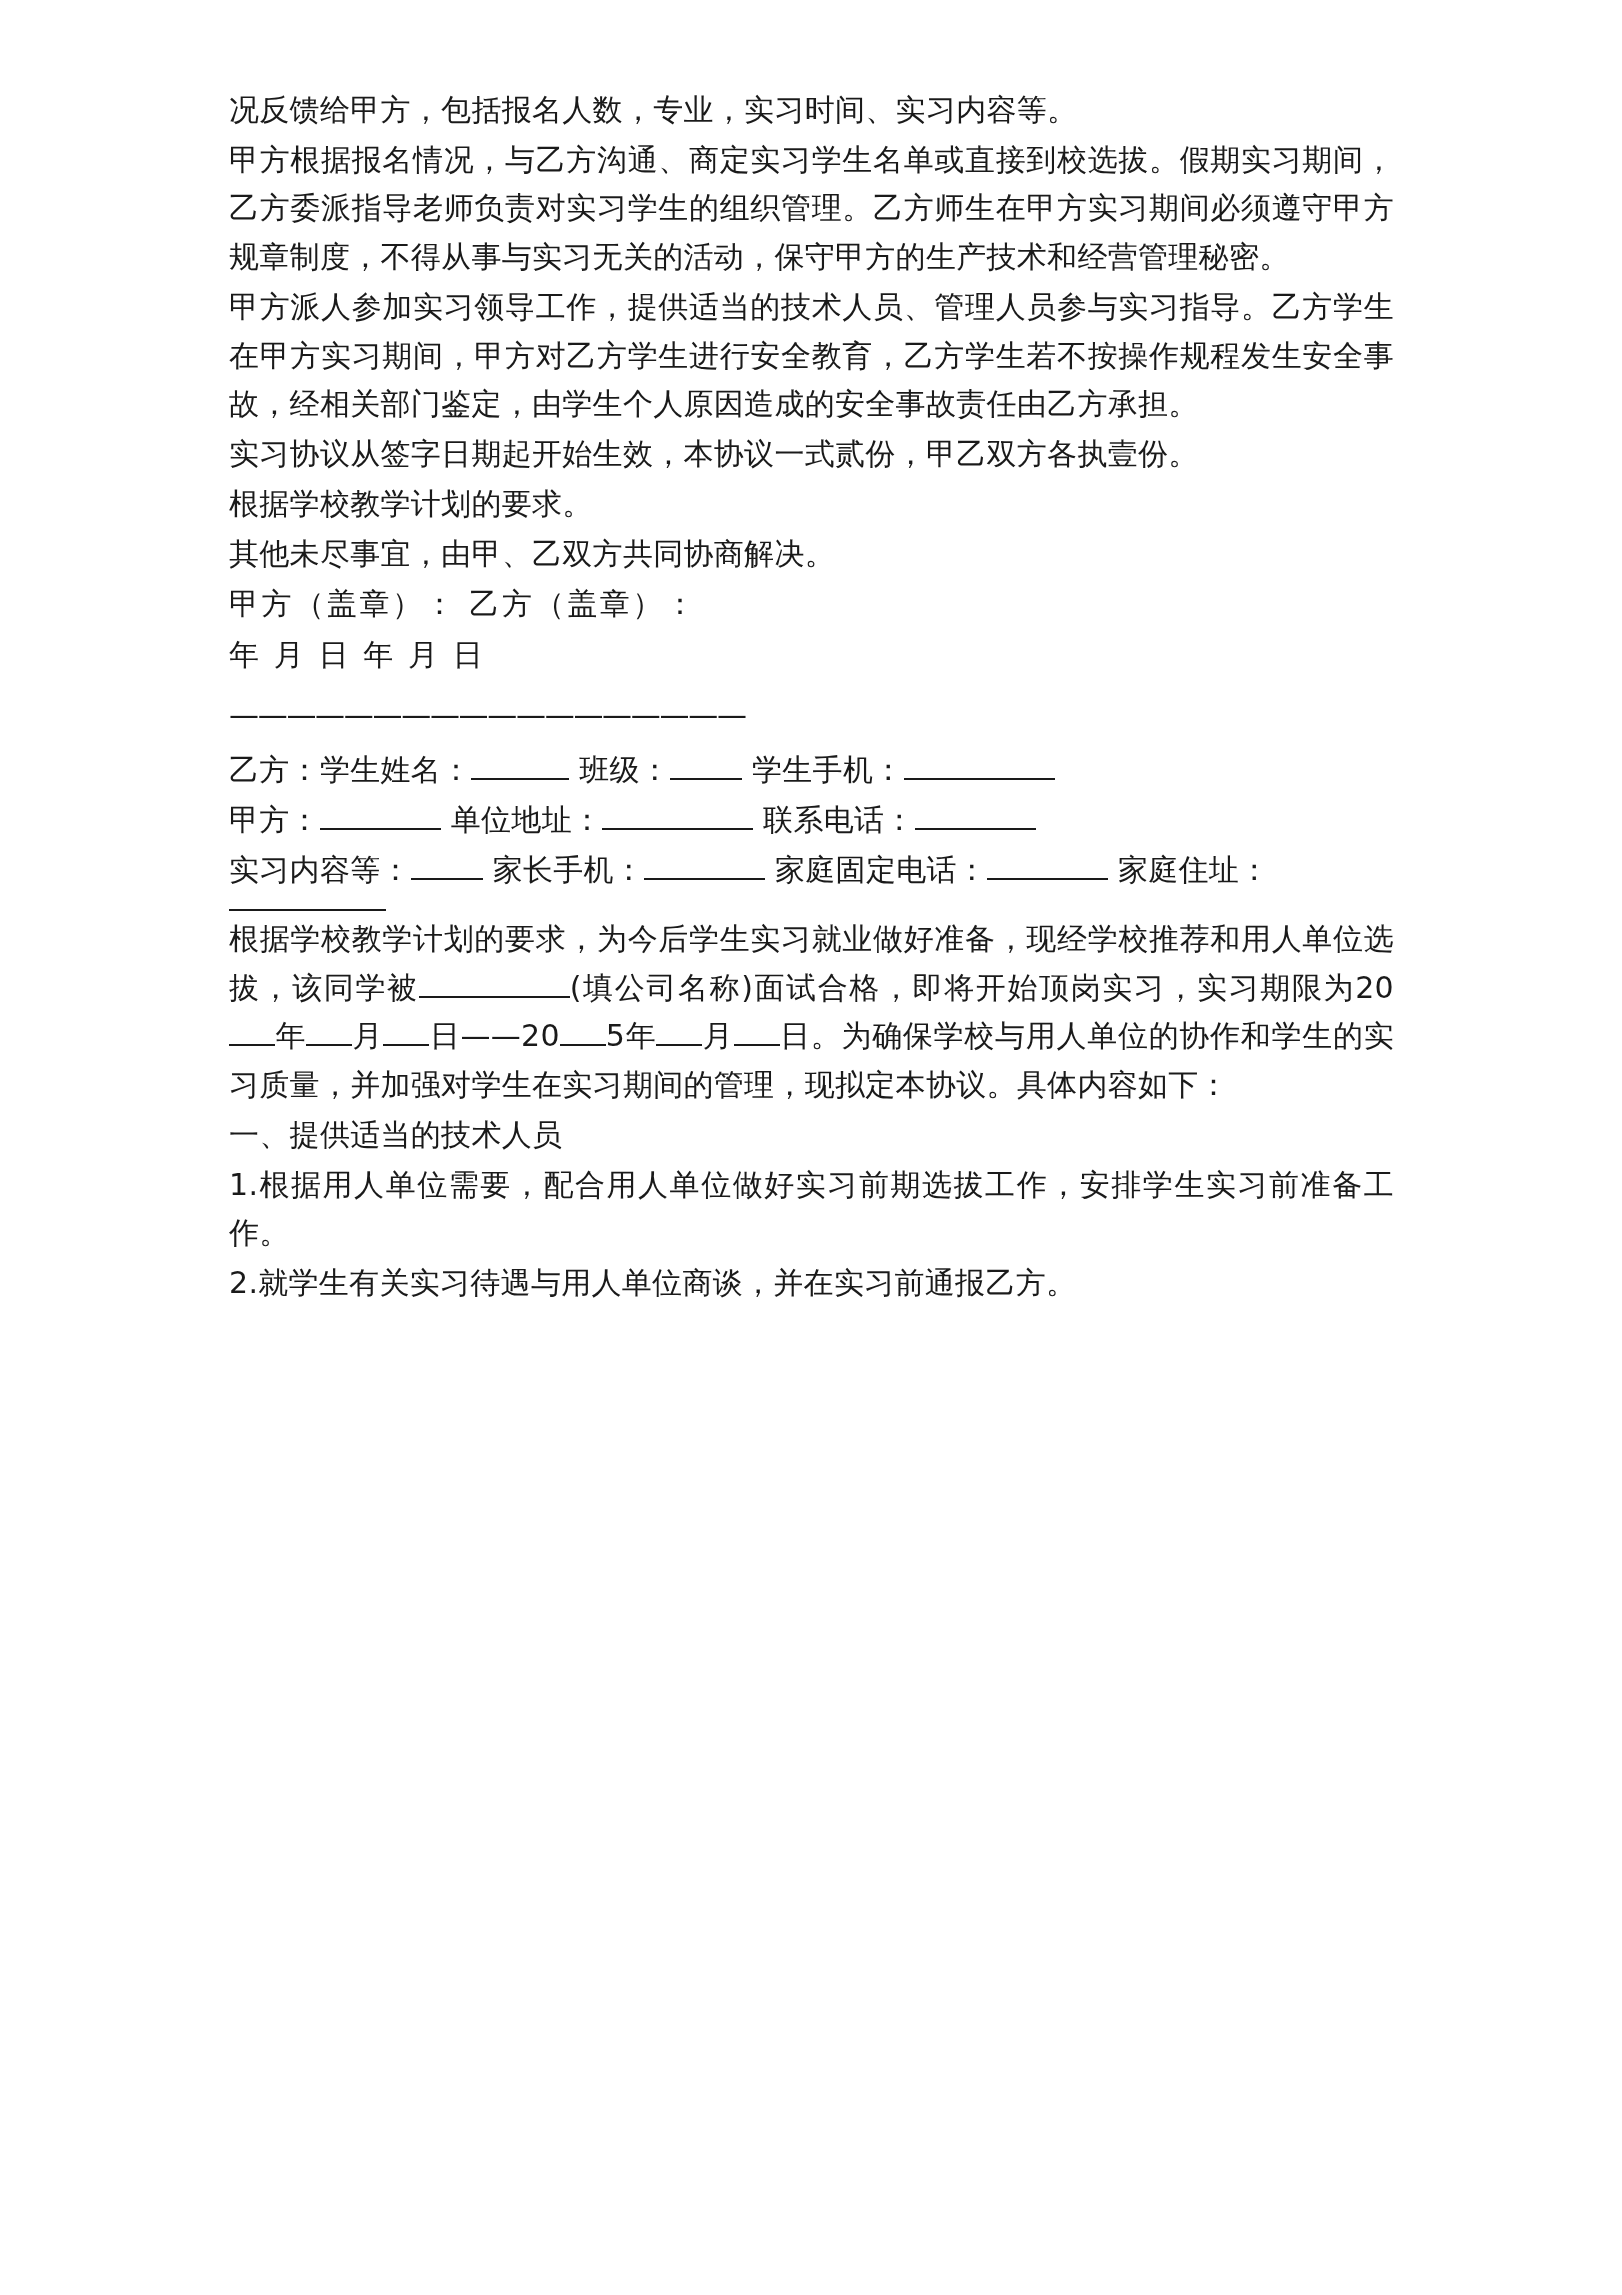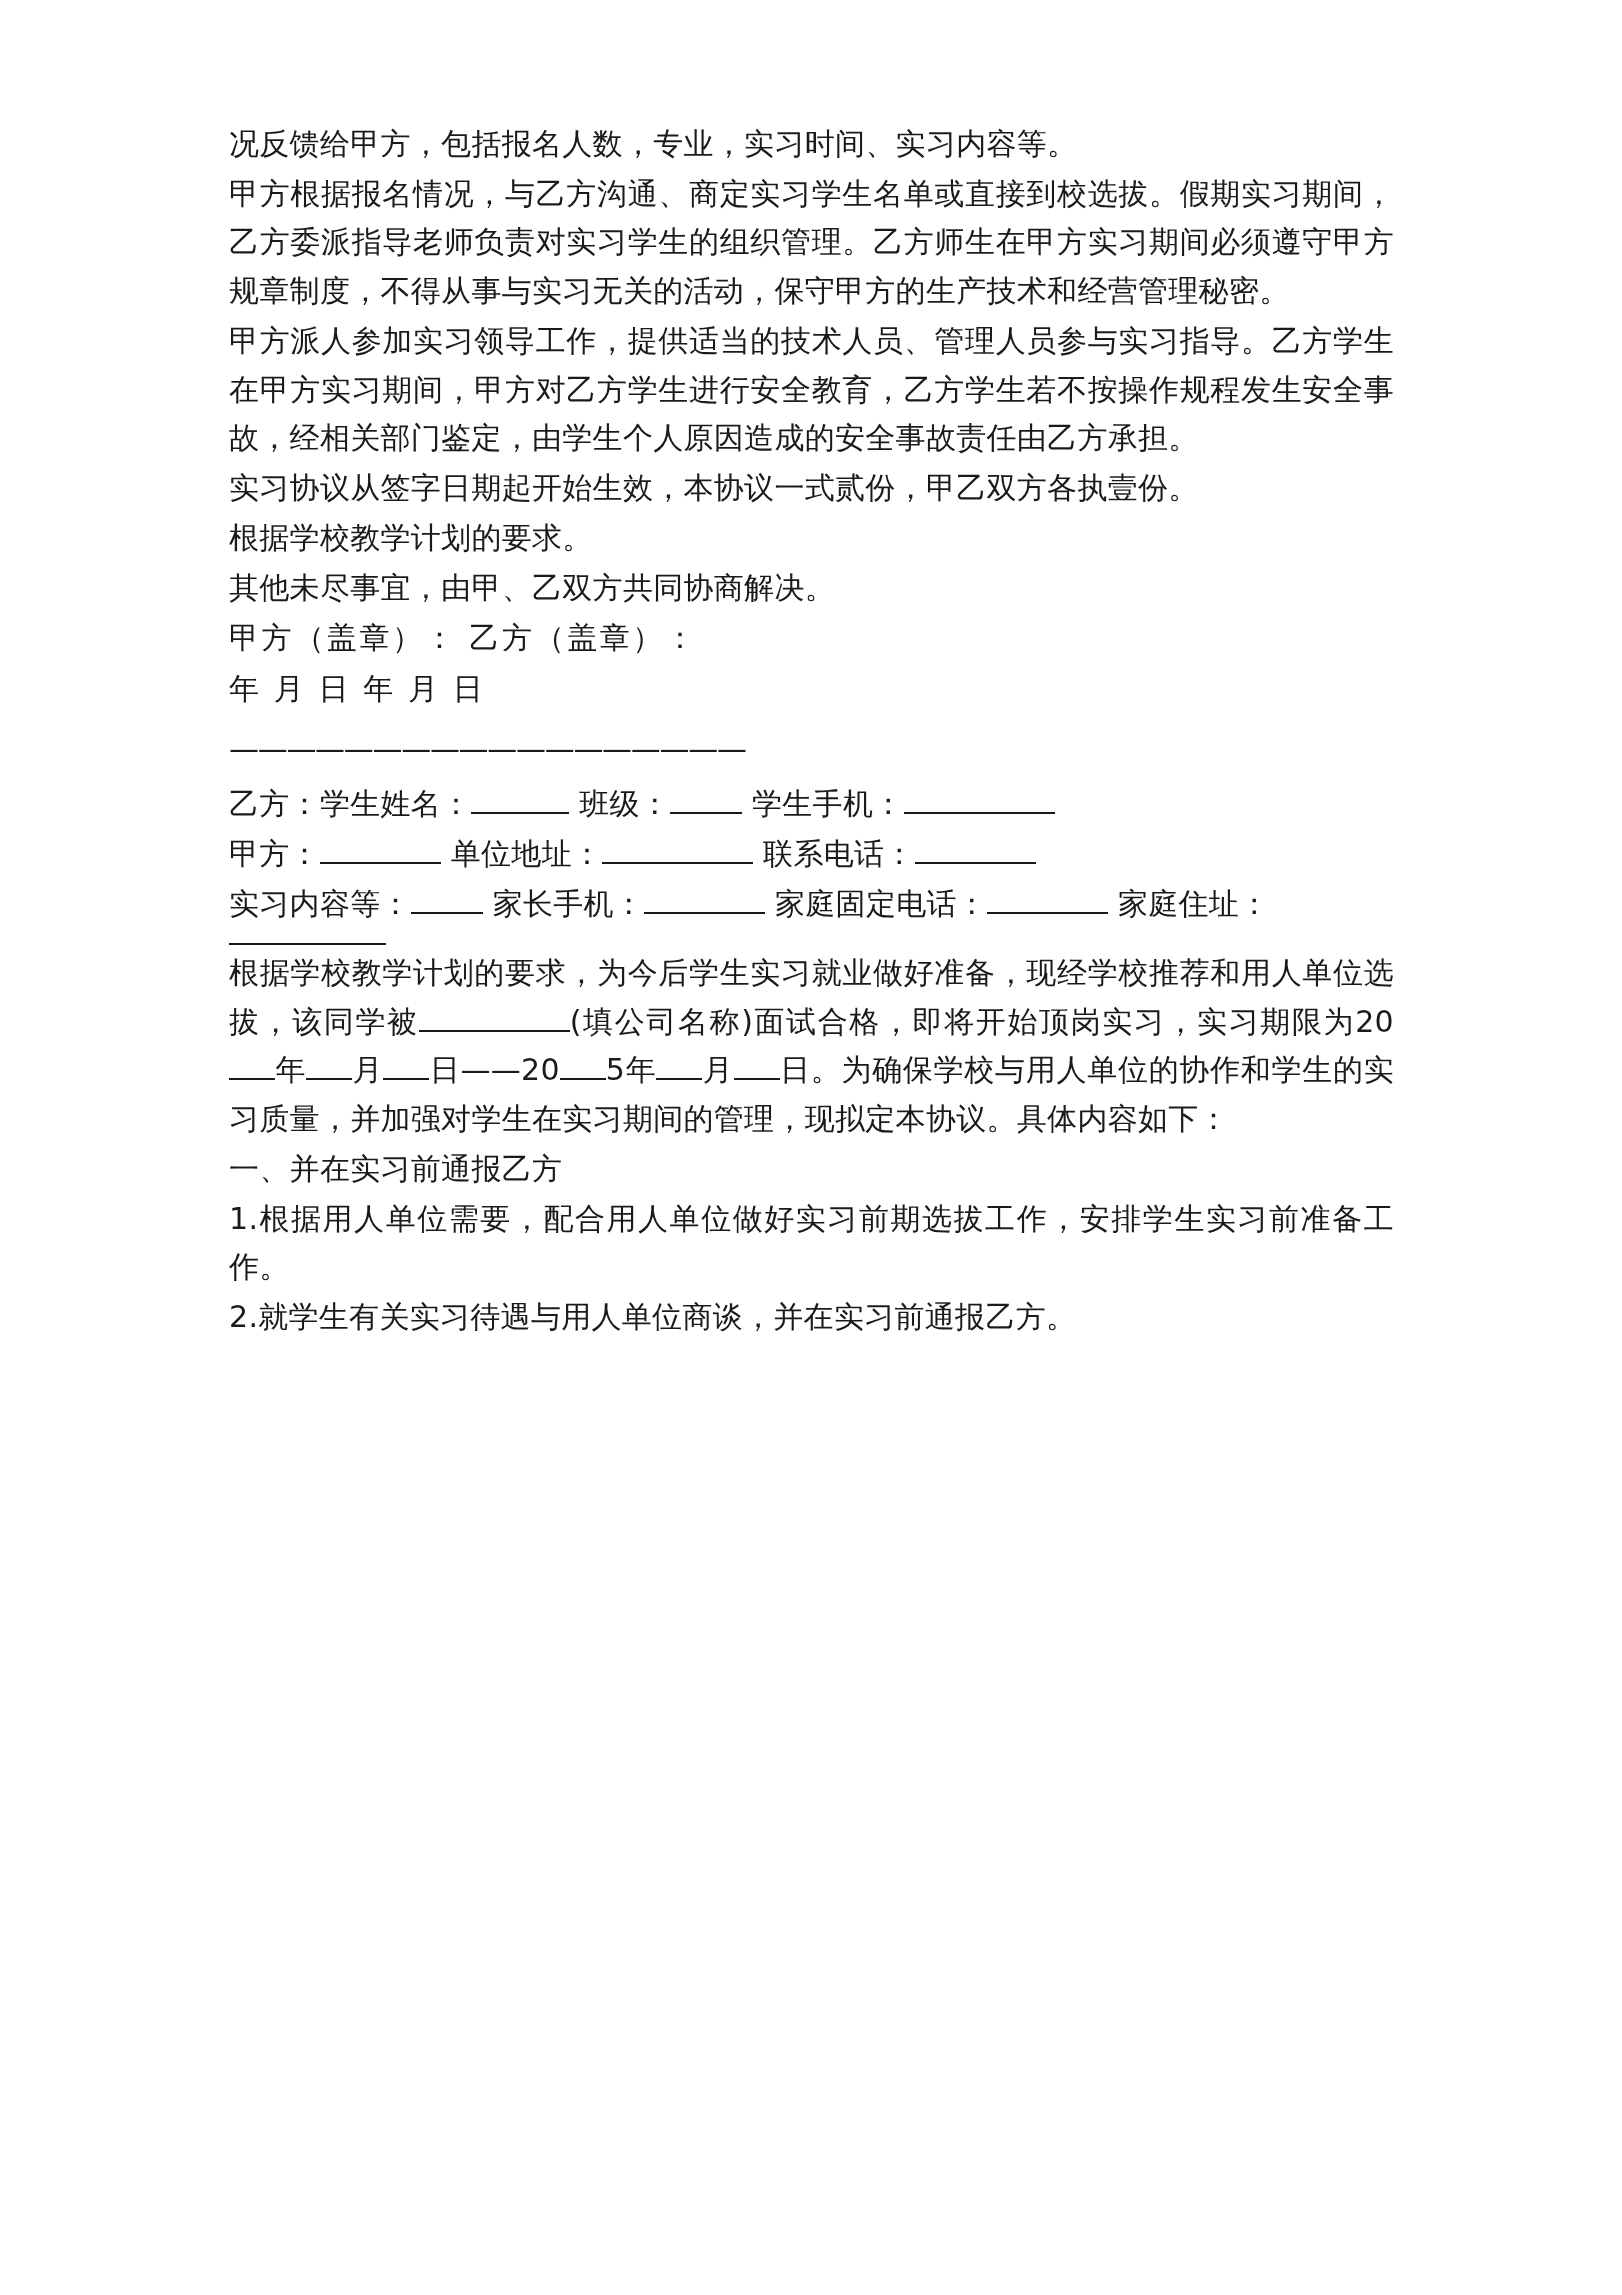--- a/index.html
+++ b/index.html
@@ -12,21 +12,21 @@
     height: 2295px;
     font-family: "DejaVu Sans", "Liberation Sans", sans-serif;
     color: #1a1a1a;
     position: relative;
     overflow: hidden;
   }
   .page {
     box-sizing: border-box;
     width: 1623px;
     height: 2295px;
-    padding: 120px 229px 157px 229px;
+    padding: 86px 229px 157px 229px;
     position: relative;
   }
   .doc-body {
     font-size: 30px;
     line-height: 1.62;
     letter-spacing: 0.3px;
     text-align: justify;
     word-break: break-all;
   }
   p.para {
@@ -99,19 +99,19 @@
       <span>家长手机：</span><span class="blank b-lg"></span>
       <span>家庭固定电话：</span><span class="blank b-lg"></span>
       <span>家庭住址：</span>
     </p>
     <span class="trail-blank"></span>
 
     <p class="para">
       <span>根据学校教学计划的要求，为今后学生实习就业做好准备，现经学校推荐和用人单位选拔，该同学被</span><span class="blank b-xl"></span><span>(填公司名称)面试合格，即将开始顶岗实习，实习期限为20</span><span class="inline-blank-small"></span><span>年</span><span class="inline-blank-small"></span><span>月</span><span class="inline-blank-small"></span><span>日——20</span><span class="inline-blank-small"></span><span>5年</span><span class="inline-blank-small"></span><span>月</span><span class="inline-blank-small"></span><span>日。为确保学校与用人单位的协作和学生的实习质量，并加强对学生在实习期间的管理，现拟定本协议。具体内容如下：</span>
     </p>
 
-    <p class="para">一、并在实习前通报乙方</p>
+    <p class="para">一、提供适当的技术人员</p>
     <p class="para">1.根据用人单位需要，配合用人单位做好实习前期选拔工作，安排学生实习前准备工作。</p>
     <p class="para">2.就学生有关实习待遇与用人单位商谈，并在实习前通报乙方。</p>
 
   </div>
 </div>
 
 
 </body></html>

